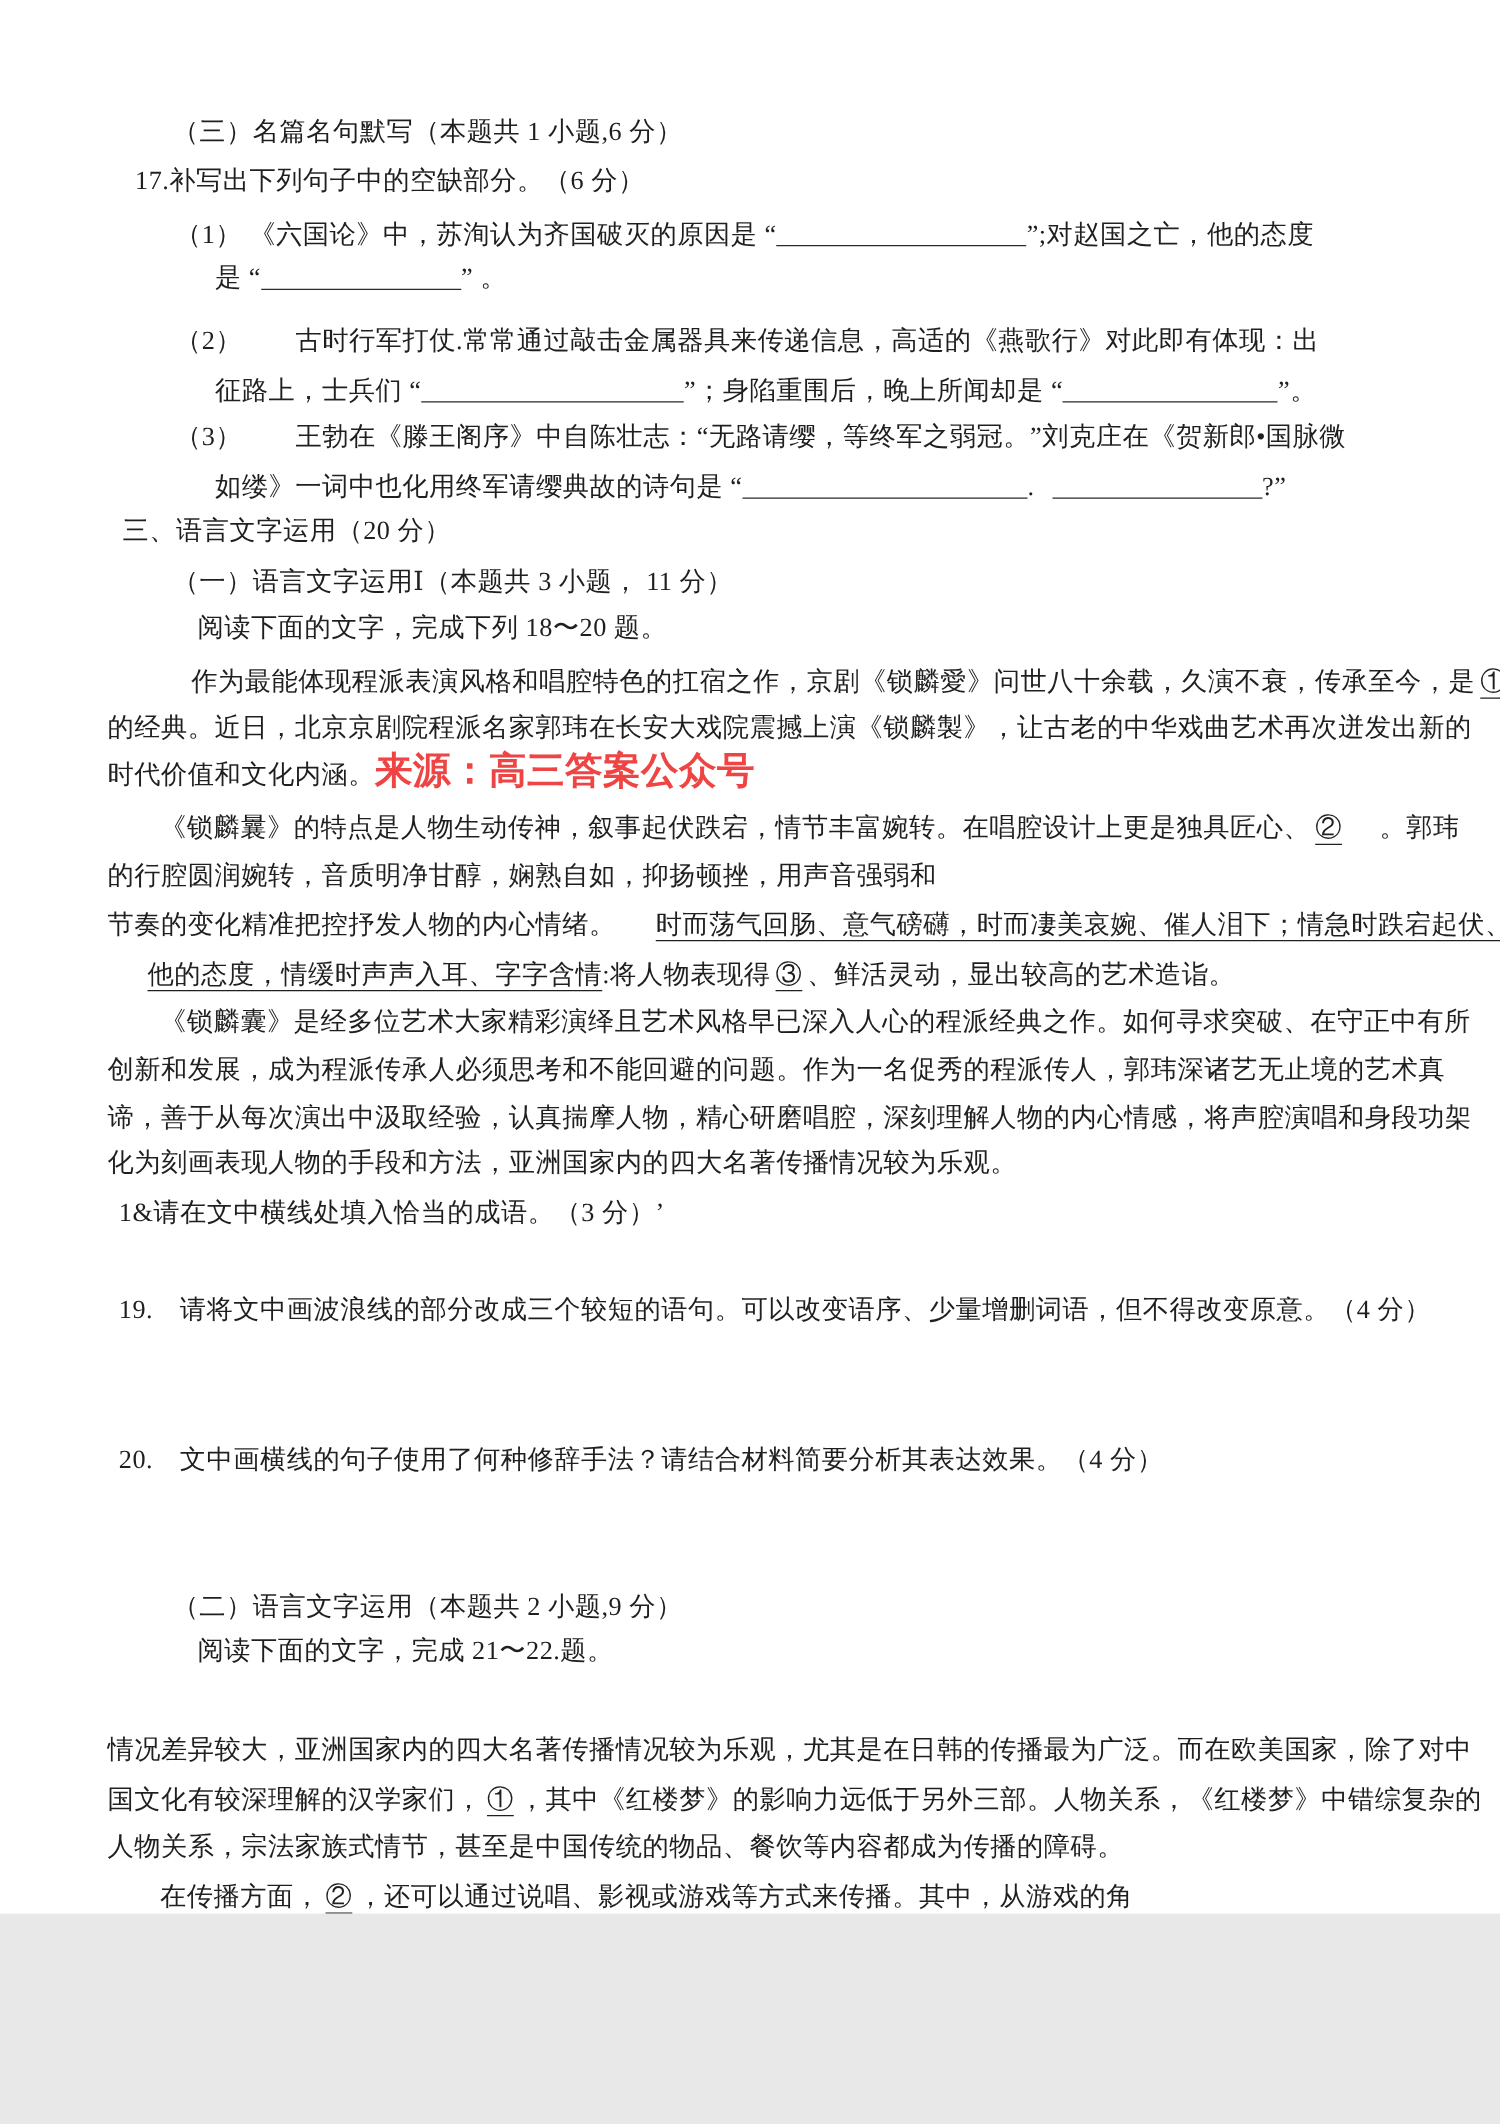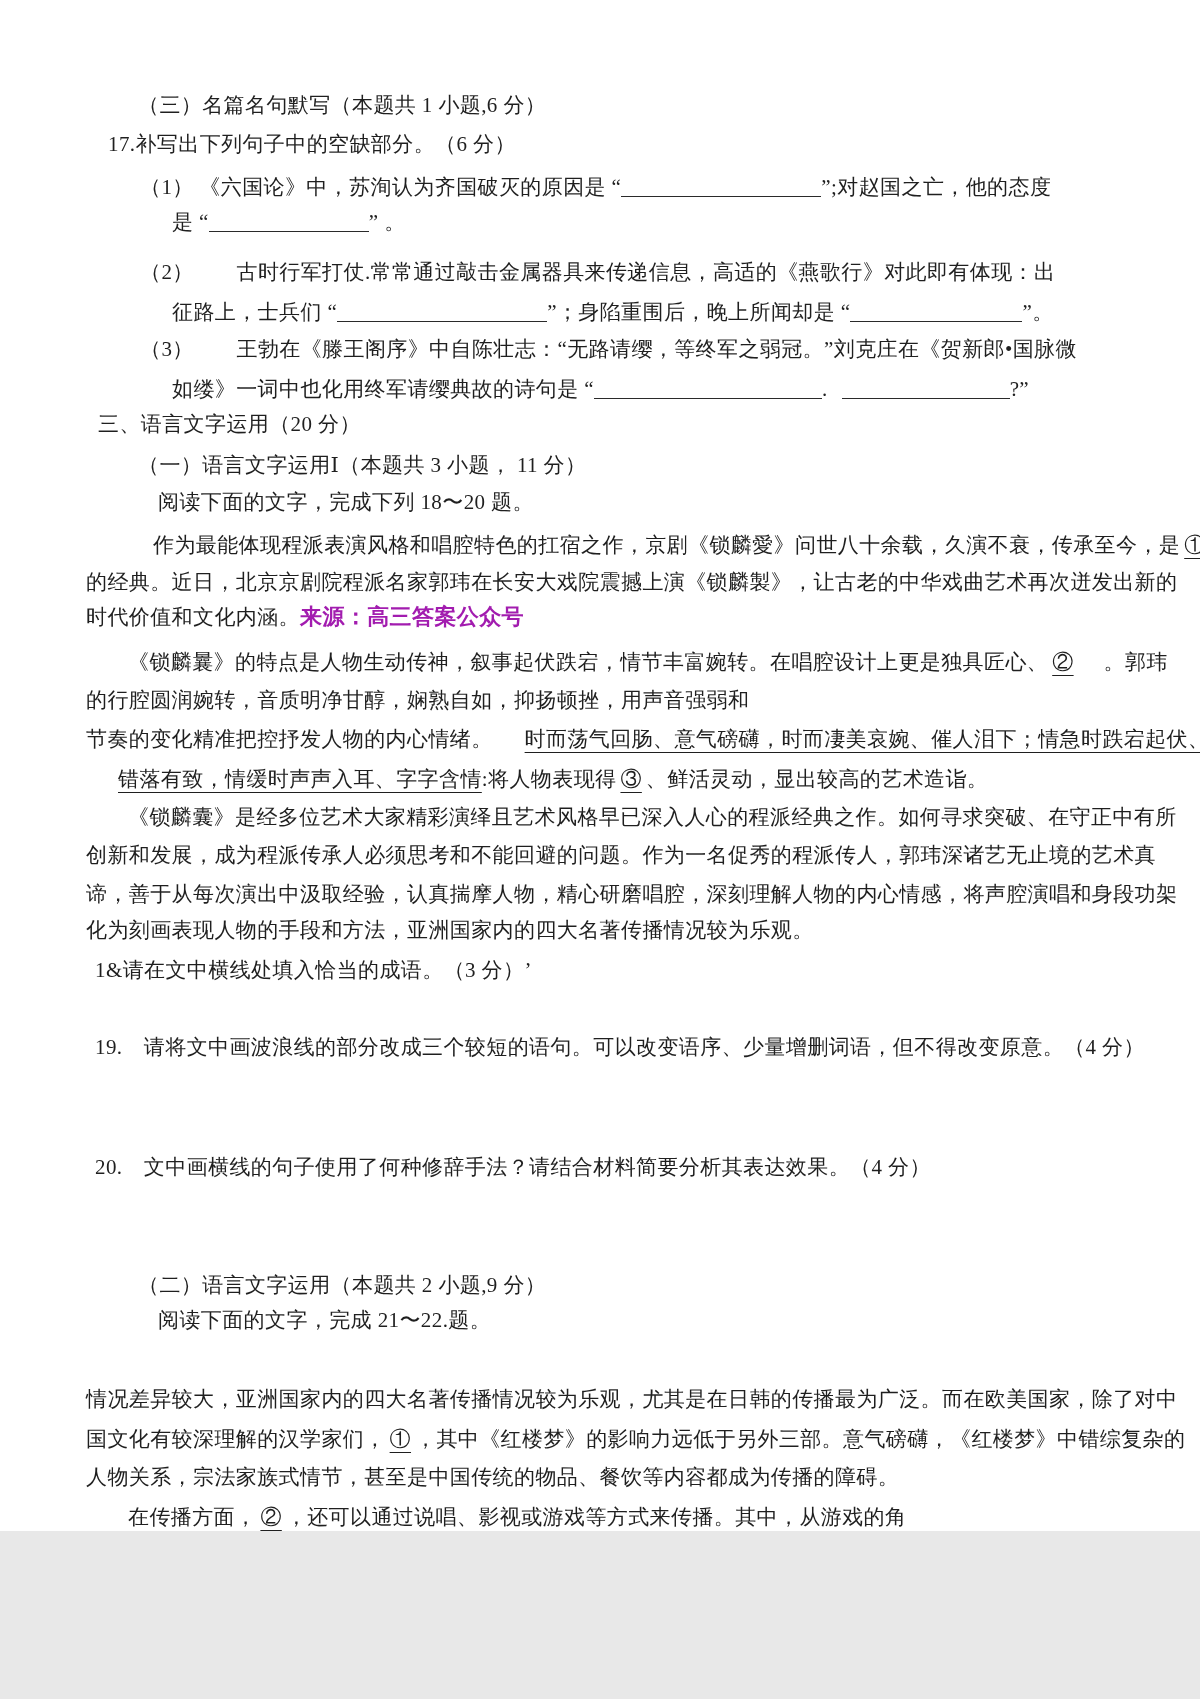--- a/index.html
+++ b/index.html
@@ -35,22 +35,22 @@
   }
   .unum{ 
     text-decoration:underline;
     text-underline-offset:6px;
     text-decoration-thickness:1.4px;
     padding:0 4px;
   }
   .wm{ 
     font-family:"DejaVu Sans","Liberation Sans",sans-serif;
     font-weight:700;
-    font-size:22px;
-    color:#a21caf;
+    font-size:30px;
+    color:#ef4444;
   }
   .footer{
     position:absolute;
     left:0;right:12px;
     text-align:left;
     font-size:16px;
     letter-spacing:1px;
   }
 </style>
 </head>
@@ -85,37 +85,37 @@
   <div class="ln" style="top:567px;left:86px">的经典。近日，北京京剧院程派名家郭玮在长安大戏院震撼上演《锁麟製》，让古老的中华戏曲艺术再次迸发出新的</div>
 
   <div class="ln" style="top:602px;left:86px"><span>时代价值和文化内涵。</span><span class="wm">来源：高三答案公众号</span></div>
 
   <div class="ln" style="top:647px;left:128px"><span>《锁麟曩》的特点是人物生动传神，叙事起伏跌宕，情节丰富婉转。在唱腔设计上更是独具匠心、</span><span class="unum">②</span><span class="gap" style="width:26px"></span><span>。郭玮</span></div>
 
   <div class="ln" style="top:685px;left:86px">的行腔圆润婉转，音质明净甘醇，娴熟自如，抑扬顿挫，用声音强弱和</div>
 
   <div class="ln" style="top:724px;left:86px"><span>节奏的变化精准把控抒发人物的内心情绪。</span><span class="u">时而荡气回肠、意气磅礴，时而凄美哀婉、催人泪下；情急时跌宕起伏、</span></div>
 
-  <div class="ln" style="top:764px;left:86px"><span class="u">错落有致，情缓时声声入耳、字字含情</span><span>:将人物表现得</span><span class="unum">③</span><span>、鲜活灵动，显出较高的艺术造诣。</span></div>
+  <div class="ln" style="top:764px;left:86px"><span class="u">他的态度，情缓时声声入耳、字字含情</span><span>:将人物表现得</span><span class="unum">③</span><span>、鲜活灵动，显出较高的艺术造诣。</span></div>
 
   <div class="ln" style="top:802px;left:128px">《锁麟囊》是经多位艺术大家精彩演绎且艺术风格早已深入人心的程派经典之作。如何寻求突破、在守正中有所</div>
   <div class="ln" style="top:840px;left:86px">创新和发展，成为程派传承人必须思考和不能回避的问题。作为一名促秀的程派传人，郭玮深诸艺无止境的艺术真</div>
   <div class="ln" style="top:879px;left:86px">谛，善于从每次演出中汲取经验，认真揣摩人物，精心研磨唱腔，深刻理解人物的内心情感，将声腔演唱和身段功架</div>
   <div class="ln" style="top:915px;left:86px">化为刻画表现人物的手段和方法，亚洲国家内的四大名著传播情况较为乐观。</div>
 
   <div class="ln" style="top:955px;left:95px">1&amp;请在文中横线处填入恰当的成语。（3 分）’</div>
   <div class="ln" style="top:1032px;left:95px">19.　请将文中画波浪线的部分改成三个较短的语句。可以改变语序、少量增删词语，但不得改变原意。（4 分）</div>
   <div class="ln" style="top:1152px;left:95px">20.　文中画横线的句子使用了何种修辞手法？请结合材料简要分析其表达效果。（4 分）</div>
 
   <div class="ln" style="top:1270px;left:138px">（二）语言文字运用（本题共 2 小题,9 分）</div>
   <div class="ln" style="top:1305px;left:158px">阅读下面的文字，完成 21〜22.题。</div>
 
   <div class="ln" style="top:1384px;left:86px">情况差异较大，亚洲国家内的四大名著传播情况较为乐观，尤其是在日韩的传播最为广泛。而在欧美国家，除了对中</div>
 
-  <div class="ln" style="top:1424px;left:86px"><span>国文化有较深理解的汉学家们，</span><span class="unum">①</span><span>，其中《红楼梦》的影响力远低于另外三部。意气磅礴，《红楼梦》中错综复杂的</span></div>
+  <div class="ln" style="top:1424px;left:86px"><span>国文化有较深理解的汉学家们，</span><span class="unum">①</span><span>，其中《红楼梦》的影响力远低于另外三部。人物关系，《红楼梦》中错综复杂的</span></div>
 
   <div class="ln" style="top:1462px;left:86px">人物关系，宗法家族式情节，甚至是中国传统的物品、餐饮等内容都成为传播的障碍。</div>
 
   <div class="ln" style="top:1502px;left:128px"><span>在传播方面，</span><span class="unum">②</span><span>，还可以通过说唱、影视或游戏等方式来传播。其中，从游戏的角</span></div>
 
   <div class="footer" style="top:1578px">高三语文试卷 第8页（共 10 页）</div>
 
 </div>
 
 </body></html>

